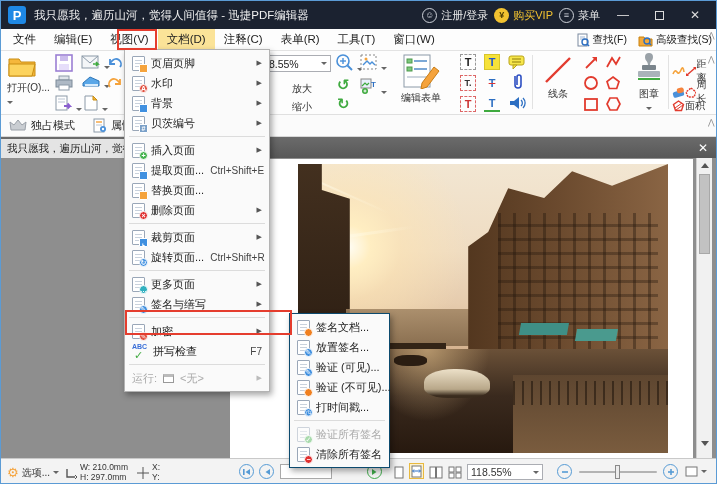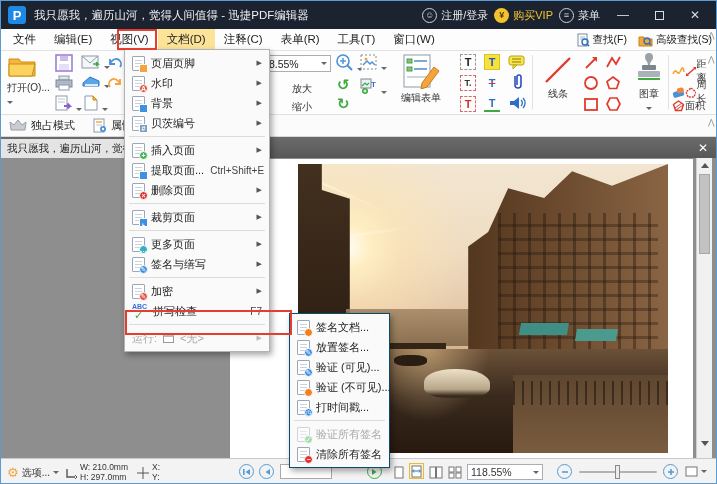--- a/index.html
+++ b/index.html
@@ -596,32 +596,45 @@
     </div>
     <div class="dd-item">
       <span class="mi">
           <span class="badge sq-badge" style="background:#4090e0"></span>
         </span>
       <span>提取页面...</span>
         <span class="sc">Ctrl+Shift+E</span>
     </div>
     <div class="dd-item">
       <span class="mi">
+          <span class="badge sq-badge" style="background:#f5a33c"></span>
+        </span>
+      <span>替换页面...</span>
+    </div>
+    <div class="dd-item">
+      <span class="mi">
           <span class="badge" style="background:#e03030">×</span>
         </span>
       <span>删除页面</span>
         <span class="sub-arrow">▶</span>
     </div>
     <div class="dd-sep"></div>
     <div class="dd-item">
       <span class="mi">
           <span class="badge sq-badge" style="background:#4090e0">⌞</span>
         </span>
       <span>裁剪页面</span>
         <span class="sub-arrow">▶</span>
+    </div>
+    <div class="dd-item">
+      <span class="mi">
+          <span class="badge" style="background:#4090e0">↻</span>
+        </span>
+      <span>旋转页面...</span>
+        <span class="sc">Ctrl+Shift+R</span>
     </div>
     <div class="dd-sep"></div>
     <div class="dd-item">
       <span class="mi">
           <span class="badge" style="background:#30b0c0">…</span>
         </span>
       <span>更多页面</span>
         <span class="sub-arrow">▶</span>
     </div>
     <div class="dd-item">

